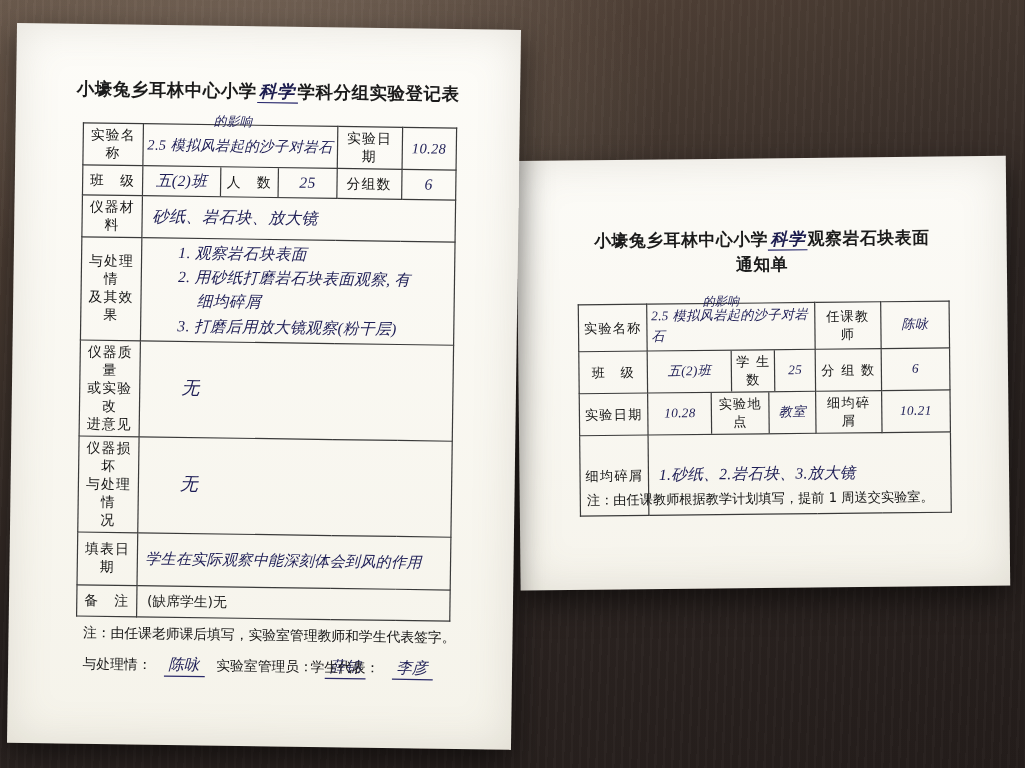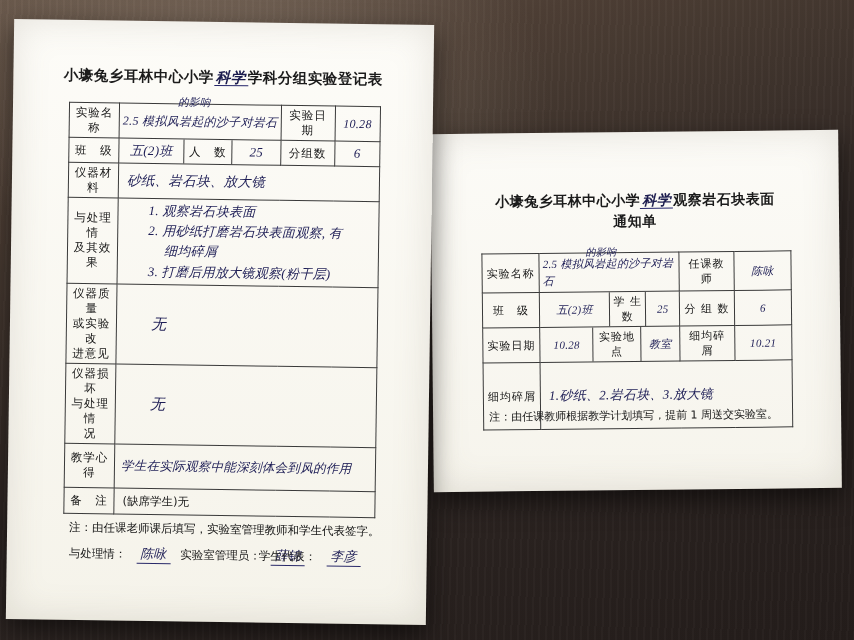--- a/index.html
+++ b/index.html
@@ -313,21 +313,21 @@
       <tr class="row-mid">
         <td class="lbl">
           <div>仪器损坏</div>
           <div>与处理情</div>
           <div>况</div>
         </td>
         <td colspan="3" class="hand" style="padding-left:34px; font-size:15px;">无</td>
       </tr>
 
       <tr style="height:44px">
-        <td class="lbl">教学心得</td>
+        <td class="lbl">填表日期</td>
         <td colspan="3" class="hand" style="padding-left:6px; font-size:12.5px;">学生在实际观察中能深刻体会到风的作用</td>
       </tr>
 
       <tr style="height:26px">
         <td class="lbl">备　注</td>
         <td colspan="3" style="padding-left:8px; font-size:11.5px;">(缺席学生)无</td>
       </tr>
     </tbody>
       </table>
 

